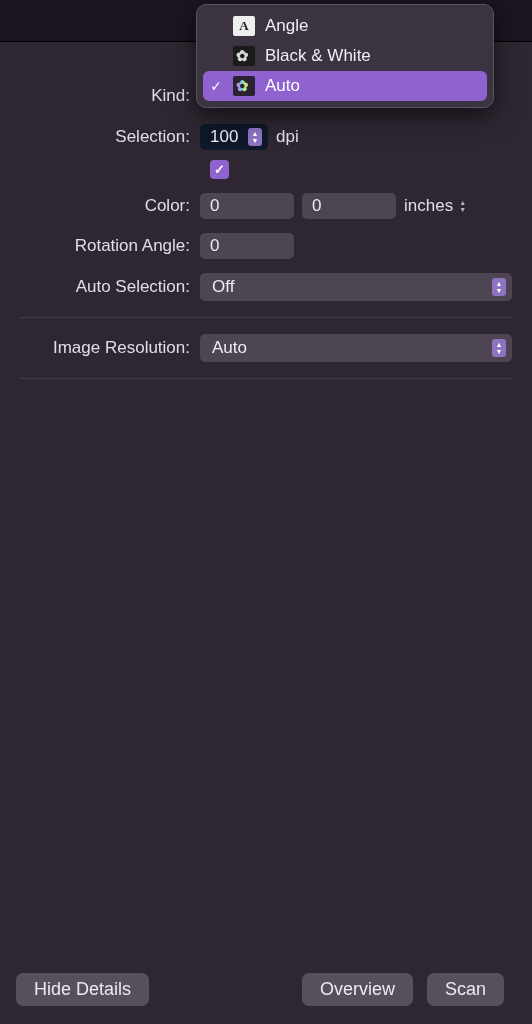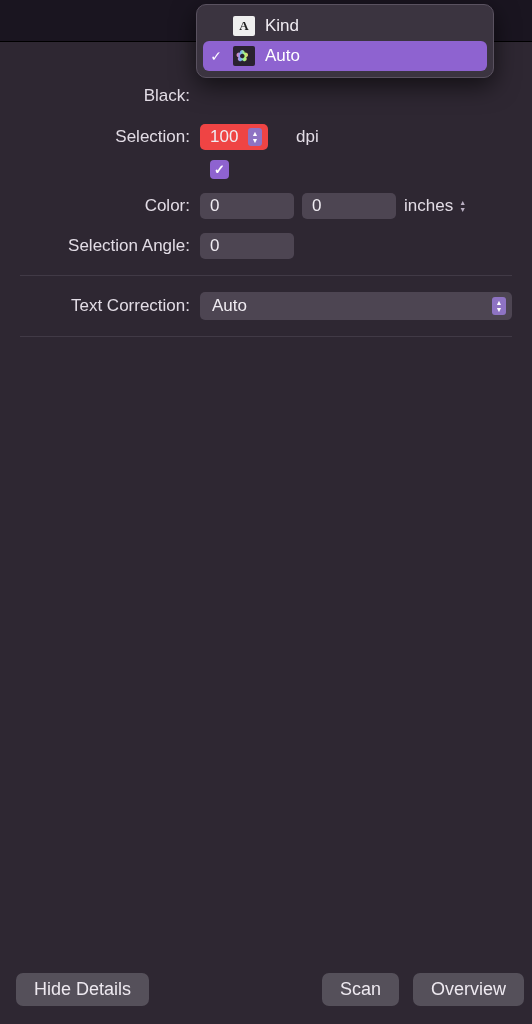--- a/index.html
+++ b/index.html
@@ -34,42 +34,42 @@
   }
   .field-col {
     flex: 1;
     display: flex;
     align-items: center;
     gap: 8px;
   }
   .stepper {
     display: inline-flex;
     align-items: center;
-    background: #ef4444;
+    background: #0f172a;
     border-radius: 5px;
     padding: 3px 6px 3px 10px;
     height: 26px;
     color: #f0ecf2;
   }
   .stepper-value { min-width: 32px; }
   .stepper-arrows {
     display: flex;
     flex-direction: column;
     background: #8e73c3;
     border-radius: 3px;
     width: 14px;
     height: 18px;
     margin-left: 6px;
     justify-content: center;
     align-items: center;
     font-size: 7px;
     line-height: 7px;
     color: #fff;
   }
-  .unit { color: #e2dce5; margin-left: 20px; }
+  .unit { color: #e2dce5; margin-left: 0; }
   .checkbox-wrap {
     display: flex;
     align-items: center;
     gap: 8px;
     margin-left: 190px;
     margin-top: -4px;
     margin-bottom: 14px;
   }
   .checkbox {
     width: 19px;
@@ -191,21 +191,21 @@
     background: linear-gradient(90deg,#f7a,#7af,#af7,#fa7);
     -webkit-background-clip: text;
     background-clip: text;
     color: transparent;
   }
   
   .footer {
     position: absolute;
     bottom: 18px;
     left: 16px;
-    right: 8px;
+    right: 28px;
     display: flex;
     align-items: center;
     gap: 14px;
   }
   .spacer { flex: 1; }
   .btn {
     background: #55505a;
     border-radius: 7px;
     padding: 6px 18px;
     color: #eee9f0;
@@ -213,21 +213,21 @@
   }
 </style>
 </head>
 <body>
 
 <div class="top-strip"></div>
 
 <div class="content">
 
   <div class="row">
-    <div class="label-col">Black:</div>
+    <div class="label-col">Kind:</div>
     <div class="field-col">
       <div class="select-wide" style="visibility:hidden"></div>
     </div>
   </div>
 
   <div class="row">
     <div class="label-col">Selection:</div>
     <div class="field-col">
       <div class="stepper">
         <span class="stepper-value">100</span>
@@ -253,60 +253,79 @@
         <span>inches</span>
         <span class="dual-arrow">
             <span>▲</span>
             <span>▼</span>
           </span>
       </div>
     </div>
   </div>
 
   <div class="row">
-    <div class="label-col">Selection Angle:</div>
+    <div class="label-col">Rotation Angle:</div>
     <div class="field-col">
       <div class="num-input"><span>0</span></div>
     </div>
   </div>
 
+  <div class="row">
+    <div class="label-col">Auto Selection:</div>
+    <div class="field-col">
+      <div class="select-wide">
+        <span>Off</span>
+        <span class="select-arrows">
+            <span>▲</span>
+            <span>▼</span>
+          </span>
+      </div>
+    </div>
+  </div>
 </div>
 
 <div class="divider"></div>
 
 <div class="content" style="padding-top:0">
   <div class="row">
-    <div class="label-col">Text Correction:</div>
+    <div class="label-col">Image Resolution:</div>
     <div class="field-col">
       <div class="select-wide">
         <span>Auto</span>
         <span class="select-arrows">
             <span>▲</span>
             <span>▼</span>
           </span>
       </div>
     </div>
   </div>
 </div>
 
 <div class="divider"></div>
 
 <div class="dropdown-pop">
   <div class="dd-item">
     <span class="dd-check"></span>
     <span class="dd-icon text-ic">A</span>
-    <span>Kind</span>
+    <span>Angle</span>
+  </div>
+  <div class="dd-item">
+    <span class="dd-check"></span>
+    <span class="dd-icon bw-ic">
+        <span class="flower"></span>
+      </span>
+    <span>Black &amp; White</span>
   </div>
   <div class="dd-item selected">
     <span class="dd-check">✓</span>
     <span class="dd-icon color-ic">
         <span class="flower"></span>
       </span>
     <span>Auto</span>
   </div>
 </div>
 
 <div class="footer">
   <div class="btn">Hide Details</div>
   <div class="spacer"></div>
+  <div class="btn">Overview</div>
   <div class="btn">Scan</div>
-  <div class="btn">Overview</div>
 </div>
 
 </body></html>

